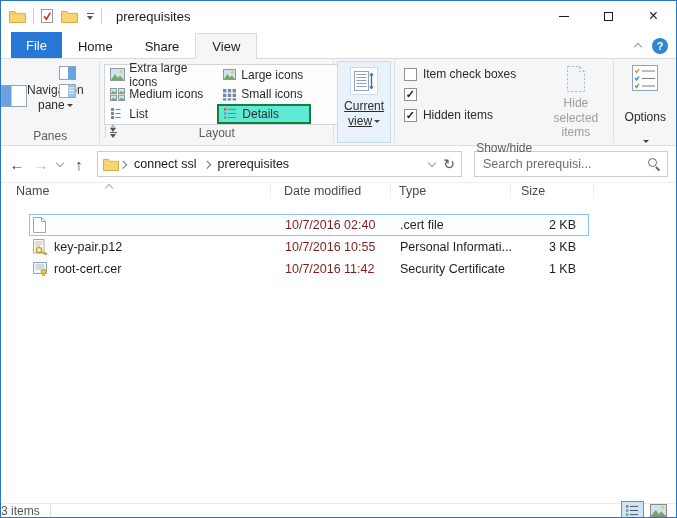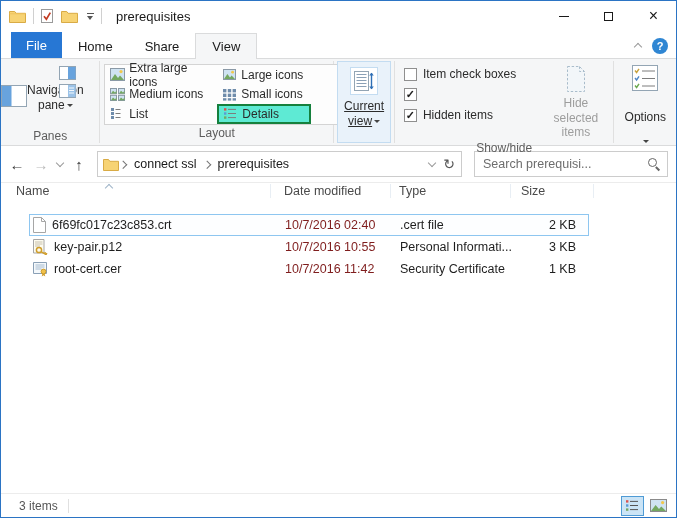--- a/index.html
+++ b/index.html
@@ -39,21 +39,21 @@
   .rgroup-label { font-size:12px; color:#5d5d5d; text-align:center; height:17px; line-height:16px; flex:0 0 auto; }
   .rgroup-body { flex:1; display:flex; }
 
   .grp-panes { width:99px; }
   .bigbtn { display:flex; flex-direction:row; align-items:center; padding-top:5px; width:58px; }
   .bigbtn .lbl { font-size:12px; color:#2b2b2b; text-align:center; line-height:1.22; margin-top:4px; }
   .small-stack { display:flex; flex-direction:column; gap:4px; padding-top:7px; }
   .caret-dn { display:inline-block; width:0; height:0; border-left:3px solid transparent; border-right:3px solid transparent; border-top:3.5px solid #444; margin-left:2px; vertical-align:2px; }
 
   .grp-layout { width:233px; }
-  .gallery { margin:5px 3px 0 4px; width:256px; height:61px; background:#fdfdfd; border:1px solid #d4d4d4; display:flex; }
+  .gallery { margin:5px 3px 0 4px; width:256px; height:61px; background:#fdfdfd; border:1px solid #d4d4d4; display:flex;flex-direction:column; }
   .gal-cols { flex:1; display:flex; }
   .gal-col { display:flex; flex-direction:column; }
   .gal-col.c1 { width:112px; }
   .gal-col.c2 { width:94px; }
   .gal-item { height:19.6px; display:flex; align-items:center; gap:4px; padding-left:4px; font-size:12px; color:#2b2b2b; border:1px solid transparent; }
   .gal-item.selected { background:#5eead4; border:2px solid #15803d; }
   .gal-scroll { width:15px; border-left:1px solid #d4d4d4; display:flex; flex-direction:column; }
   .gal-scroll > div { flex:1; display:flex; align-items:center; justify-content:center; }
   .tri-up { width:0; height:0; border-left:3.5px solid transparent; border-right:3.5px solid transparent; border-bottom:4px solid #b8b8b8; }
   .tri-dn { width:0; height:0; border-left:3.5px solid transparent; border-right:3.5px solid transparent; border-top:4px solid #555; }
@@ -109,21 +109,21 @@
 
   .rows { margin-top:4px; }
   .frow { display:flex; align-items:center; height:22px; margin-left:28px; width:560px; border:1px solid transparent; font-size:12.5px; color:#1e1e1e; }
   .frow.focused { border:1px solid #8ec6f0; background:#fdfeff; }
   .cell-name { width:242px; display:flex; align-items:center; gap:6px; padding-left:3px; overflow:hidden; white-space:nowrap; }
   .cell-date { width:120px; padding-left:13px; color:#7f1d1d; white-space:nowrap; }
   .cell-type { width:120px; padding-left:8px; white-space:nowrap; overflow:hidden; }
   .cell-size { width:72px; text-align:right; padding-right:8px; white-space:nowrap; }
 
   
-  .statusbar { height:24px; border-top:1px solid #ececec; display:flex; align-items:center; flex:0 0 auto; background:#fff; padding:0 6px 0 18px; }
+  .statusbar { height:14px; border-top:1px solid #ececec; display:flex; align-items:center; flex:0 0 auto; background:#fff; padding:0 6px 0 0; }
   .sb-count { font-size:12px; color:#555; }
   .sb-sep { width:1px; height:14px; background:#e0e0e0; margin-left:10px; }
   .sb-right { margin-left:auto; display:flex; gap:3px; }
   .sb-btn { width:23px; height:20px; display:flex; align-items:center; justify-content:center; border:1px solid transparent; }
   .sb-btn.active { background:#cbe4f6; border:1px solid #4f9bd5; }
 
   .icon { display:inline-flex; flex:0 0 auto; }
 </style>
 </head>
 <body>
@@ -431,21 +431,20 @@
     </div>
     <div class="rows">
       <div class="frow focused">
         <div class="cell-name">
           <span class="icon">
             <svg width="13" height="16" viewBox="0 0 13 16">
                 <path d="M.5 .5h8l4 4v11h-12z" fill="#fff" stroke="#a6a6a6"></path>
                 <path d="M8.5 .5v4h4" fill="none" stroke="#a6a6a6"></path>
               </svg>
           </span>
-          <span>6f69fc017c23c853.crt</span>
         </div>
         <div class="cell-date">10/7/2016 02:40</div>
         <div class="cell-type">.cert file</div>
         <div class="cell-size">2 KB</div>
       </div>
       <div class="frow">
         <div class="cell-name">
           <span class="icon">
             <svg width="15" height="16" viewBox="0 0 15 16">
                 <path d="M.5 .5h10.5v13.5H.5z" fill="#fdfbef" stroke="#a6a6a6"></path>

